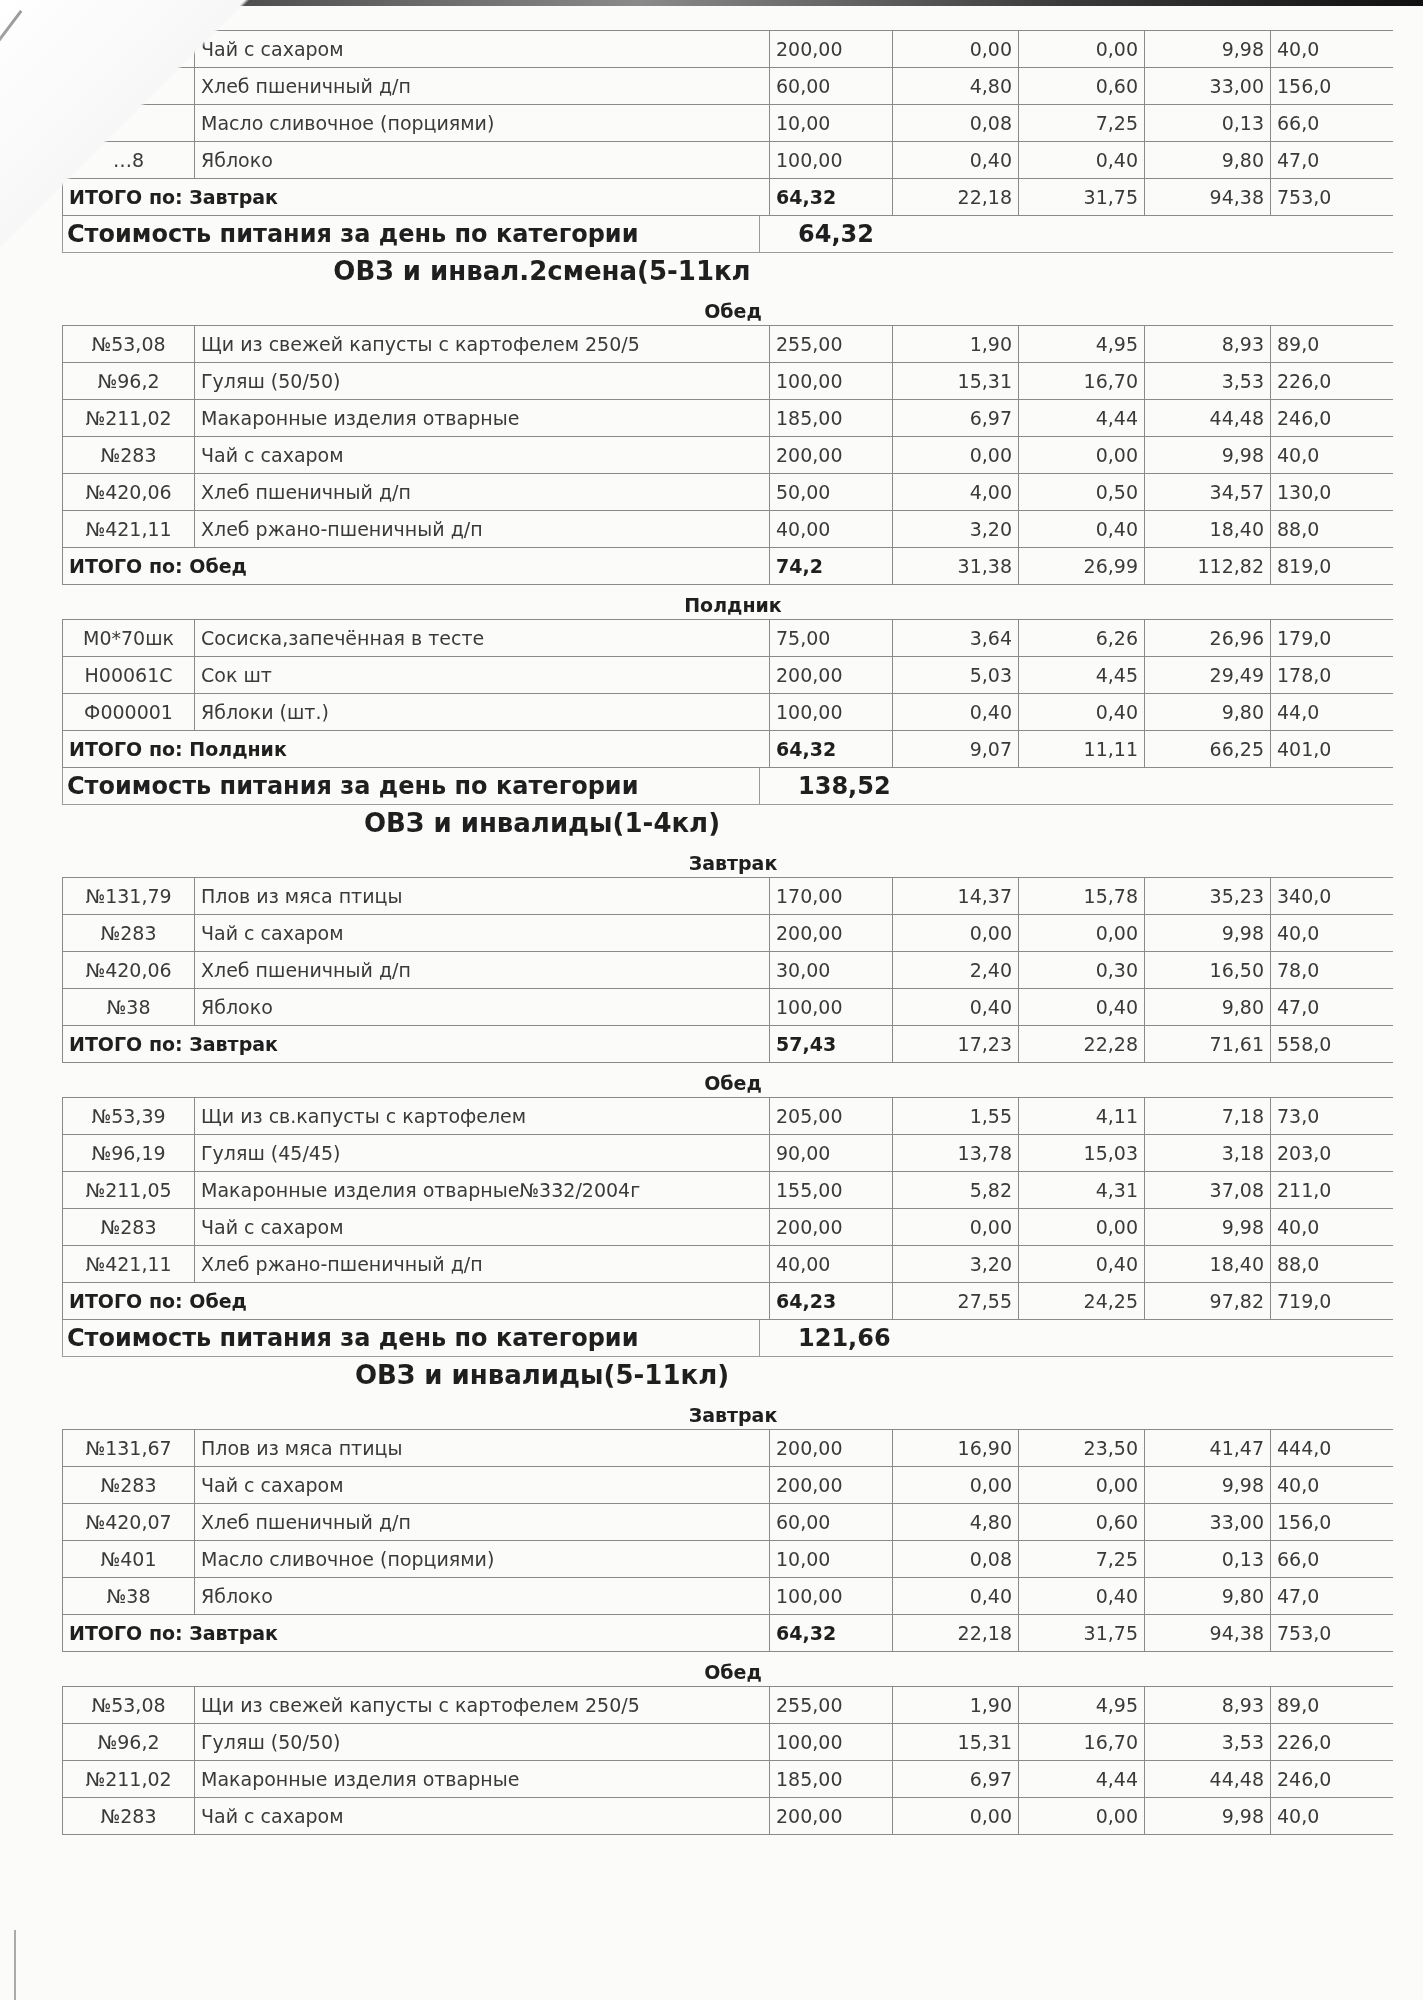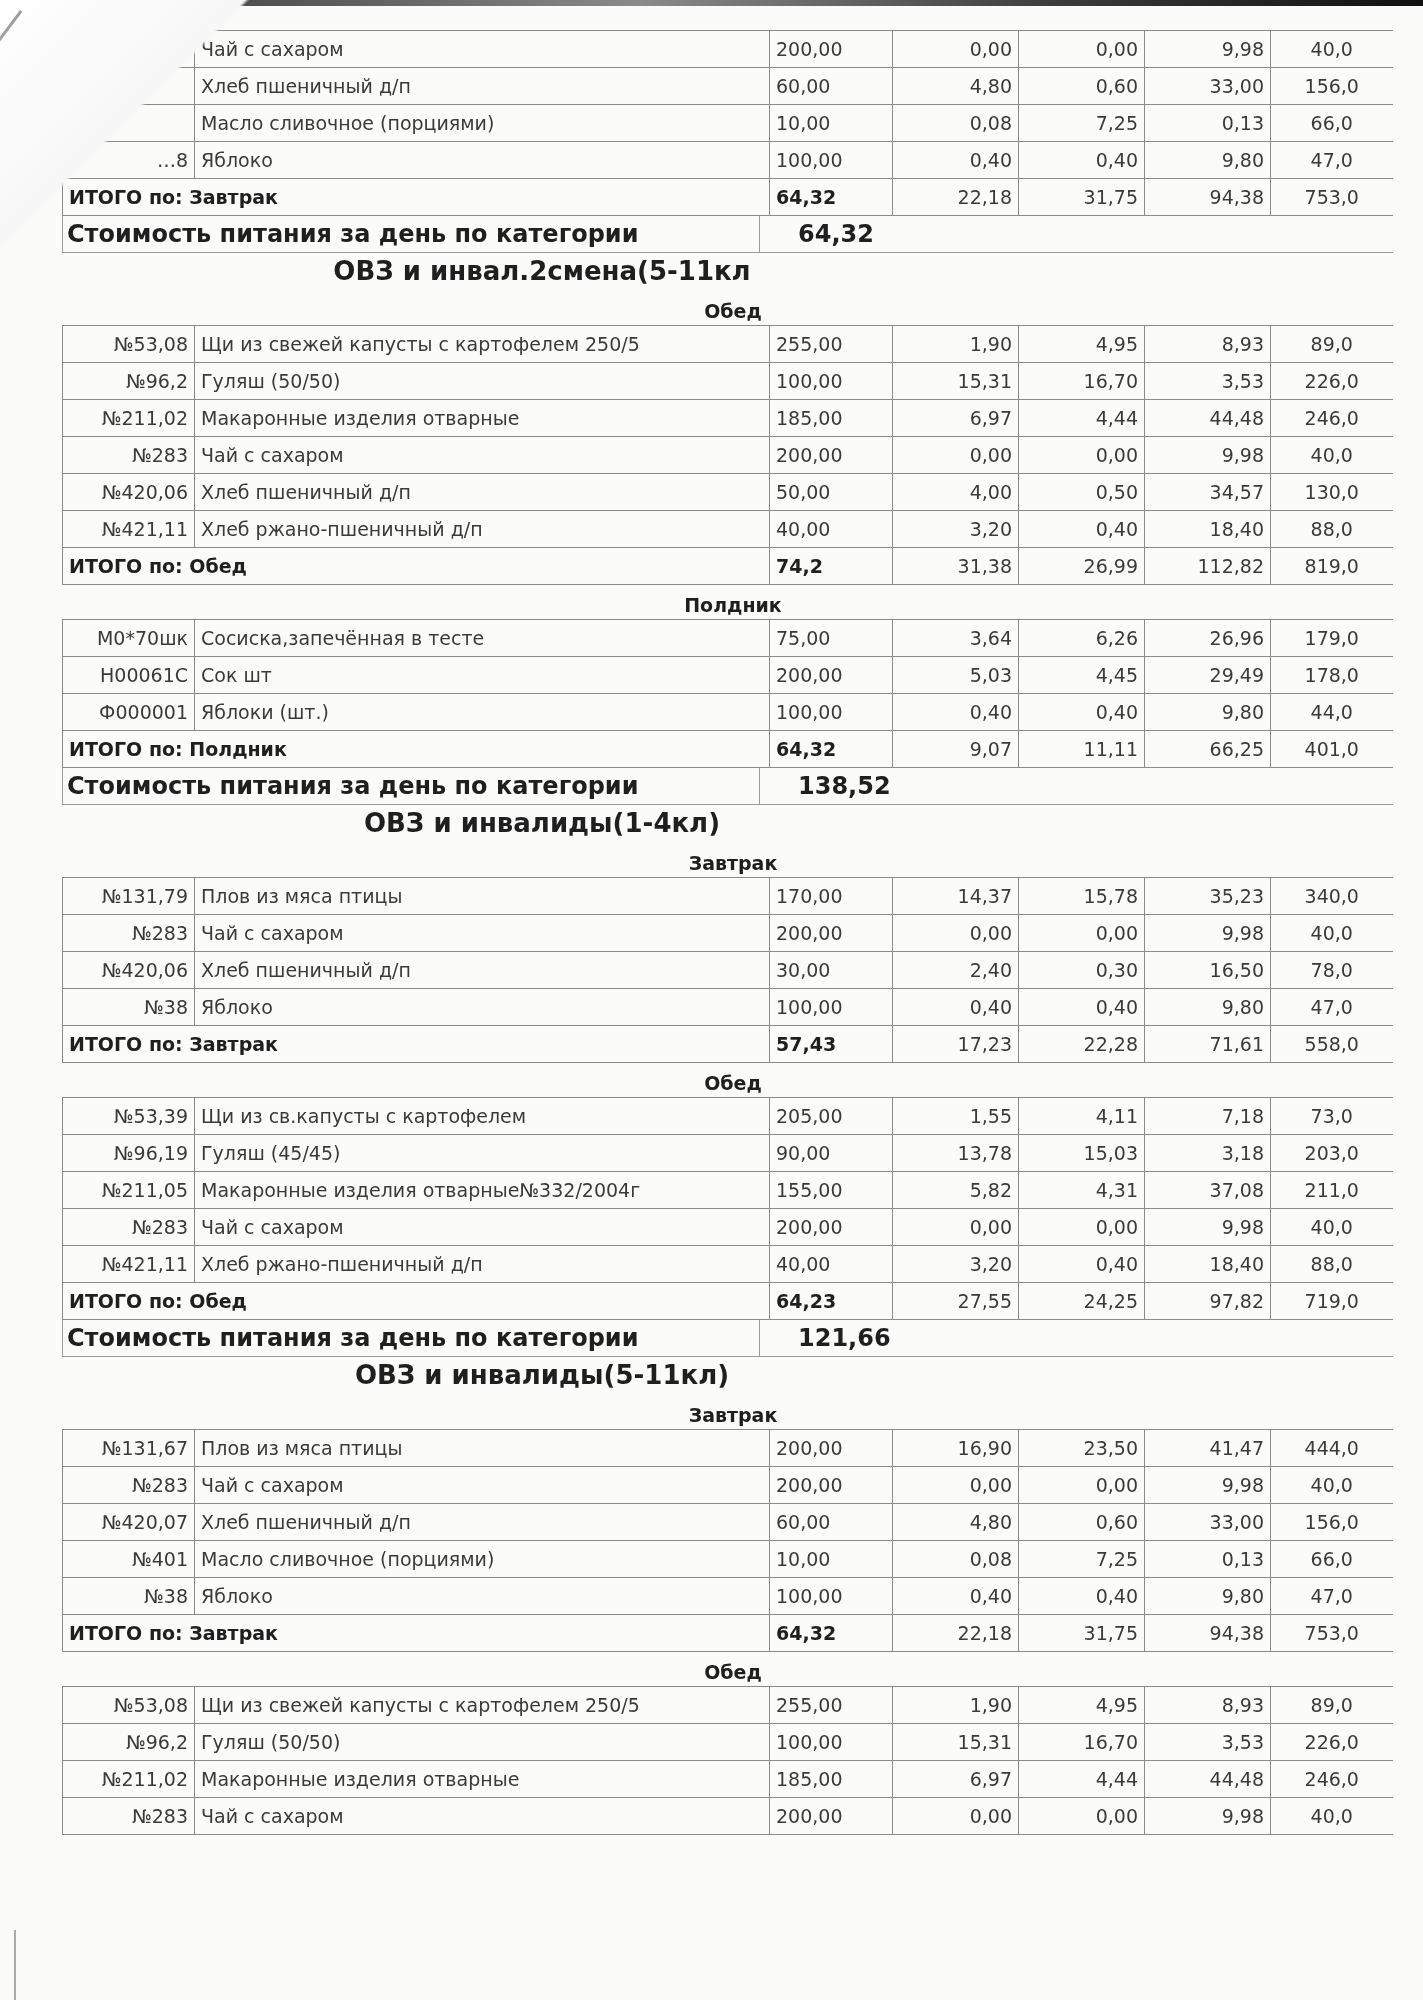--- a/index.html
+++ b/index.html
@@ -36,25 +36,25 @@
   }
   table.t td {
     border: 1.5px solid #8a8a8a; height: 36px; padding: 0 6px; white-space: nowrap; overflow: hidden;
     color: #3a3a3a;
   }
   col.c-code { width: 132px; }
   col.c-name { width: 575px; }
   col.c-w { width: 123px; }
   col.c-n { width: 126px; }
   col.c-e { width: 122px; }
-  td.code { text-align: right; }
+  td.code { text-align: center; }
   td.name { text-align: left; }
   td.w { }
   td.num { text-align: right; }
-  td.e { text-align: center; border-right: none !important; border-top-color: #ccc; border-bottom-color: #ccc; }
+  td.e { text-align: left; border-right: none !important; border-top-color: #ccc; border-bottom-color: #ccc; }
   tr.total td { font-weight: bold; color: #1f1f1f; }
   tr.total td.num, tr.total td.e { font-weight: normal; color: #3a3a3a; }
   tr.total td.w { font-weight: bold; }
   .meal-title {
     font-weight: bold; font-size: 19px; height: 34px; line-height: 40px; padding-left: 12px; color: #1f1f1f; text-align: center;
   }
   .cost-row {
     display: flex; width: 1330px; height: 36px; border-bottom: 1.5px solid #9a9a9a; border-left: 1.5px solid #9a9a9a;
     font-weight: bold; color: #1f1f1f;
   }

